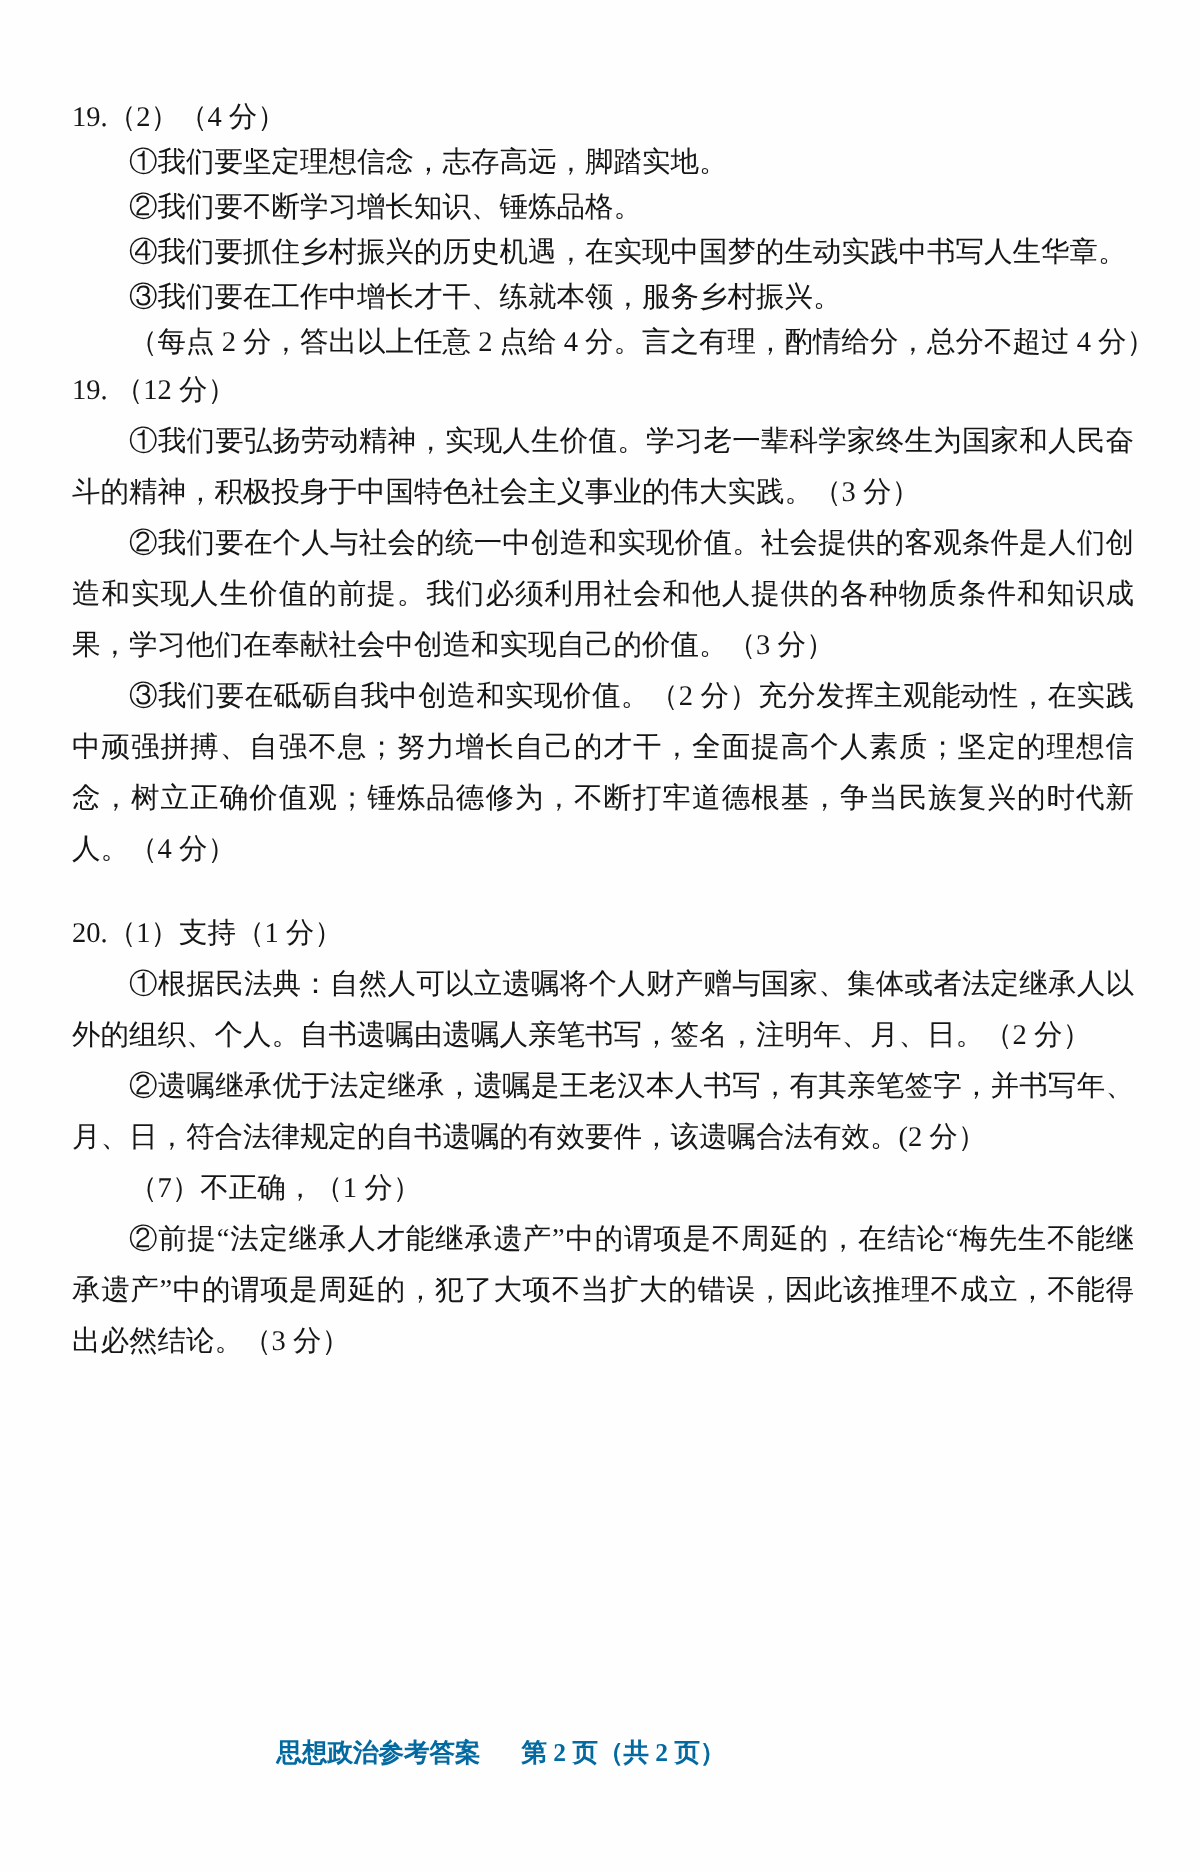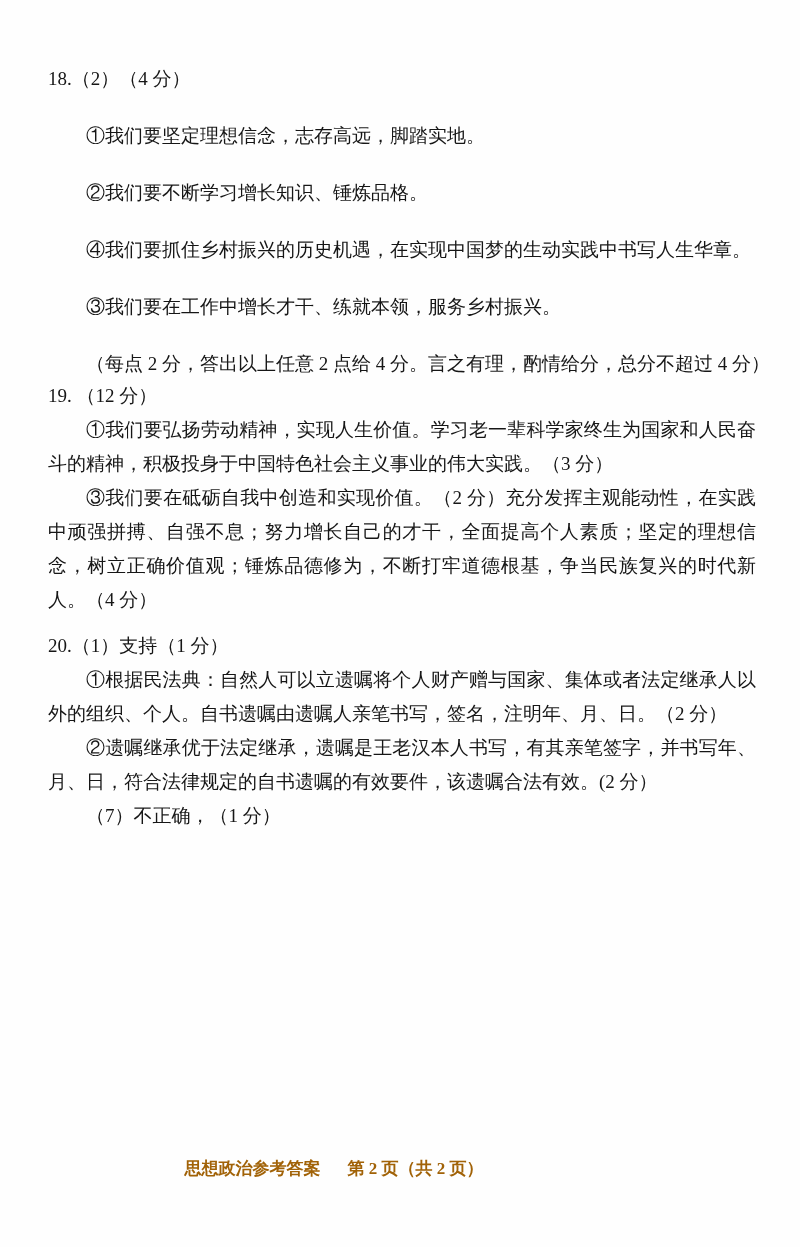--- a/index.html
+++ b/index.html
@@ -32,80 +32,81 @@
     padding: 0;
   }
   
   .sec-18 p {
     line-height: 30px;
     white-space: nowrap;
   }
   .sec-18 .answer-line,
   .sec-18 .grading-note {
     text-indent: 2em;
-    margin-top: 27px;
   }
   
   .sec-19 p, .sec-20 p {
     line-height: 34px;
   }
   .para {
     text-align: justify;
     text-indent: 2em;
   }
   .heading {
     text-indent: 0;
   }
   .sub-heading {
     text-indent: 2em;
   }
   .sec-20 {
-    margin-top: 12px;
+    margin-top: 22px;
   }
   .footer {
     position: absolute;
     left: 0;
     top: 1156px;
     width: 668px;
     text-align: center;
     font-size: 17px;
     font-weight: 700;
     line-height: 26px;
-    color: #a16207;
+    color: #0369a1;
   }
   .footer .doc-title {
     margin-right: 1.6em;
   }
 </style>
 </head>
 <body>
 
 <div class="page">
   <div class="content">
 
     <div class="sec-18">
-      <p class="heading">18.（2）（4 分）</p>
+      <p class="heading">19.（2）（4 分）</p>
       <p class="answer-line">①我们要坚定理想信念，志存高远，脚踏实地。</p>
       <p class="answer-line">②我们要不断学习增长知识、锤炼品格。</p>
       <p class="answer-line">④我们要抓住乡村振兴的历史机遇，在实现中国梦的生动实践中书写人生华章。</p>
       <p class="answer-line">③我们要在工作中增长才干、练就本领，服务乡村振兴。</p>
       <p class="grading-note">（每点 2 分，答出以上任意 2 点给 4 分。言之有理，酌情给分，总分不超过 4 分）</p>
     </div>
 
     <div class="sec-19">
       <p class="heading">19. （12 分）</p>
       <p class="para">①我们要弘扬劳动精神，实现人生价值。学习老一辈科学家终生为国家和人民奋斗的精神，积极投身于中国特色社会主义事业的伟大实践。（3 分）</p>
+      <p class="para">②我们要在个人与社会的统一中创造和实现价值。社会提供的客观条件是人们创造和实现人生价值的前提。我们必须利用社会和他人提供的各种物质条件和知识成果，学习他们在奉献社会中创造和实现自己的价值。（3 分）</p>
       <p class="para">③我们要在砥砺自我中创造和实现价值。（2 分）充分发挥主观能动性，在实践中顽强拼搏、自强不息；努力增长自己的才干，全面提高个人素质；坚定的理想信念，树立正确价值观；锤炼品德修为，不断打牢道德根基，争当民族复兴的时代新人。（4 分）</p>
     </div>
 
     <div class="sec-20">
       <p class="heading">20.（1）支持（1 分）</p>
       <p class="para">①根据民法典：自然人可以立遗嘱将个人财产赠与国家、集体或者法定继承人以外的组织、个人。自书遗嘱由遗嘱人亲笔书写，签名，注明年、月、日。（2 分）</p>
       <p class="para">②遗嘱继承优于法定继承，遗嘱是王老汉本人书写，有其亲笔签字，并书写年、月、日，符合法律规定的自书遗嘱的有效要件，该遗嘱合法有效。(2 分）</p>
       <p class="sub-heading">（7）不正确，（1 分）</p>
+      <p class="para">②前提“法定继承人才能继承遗产”中的谓项是不周延的，在结论“梅先生不能继承遗产”中的谓项是周延的，犯了大项不当扩大的错误，因此该推理不成立，不能得出必然结论。（3 分）</p>
     </div>
 
   </div>
 
   <div class="footer">
     <span class="doc-title">思想政治参考答案</span><span>第 2 页（共 2 页）</span>
   </div>
 </div>
 
 </body></html>

